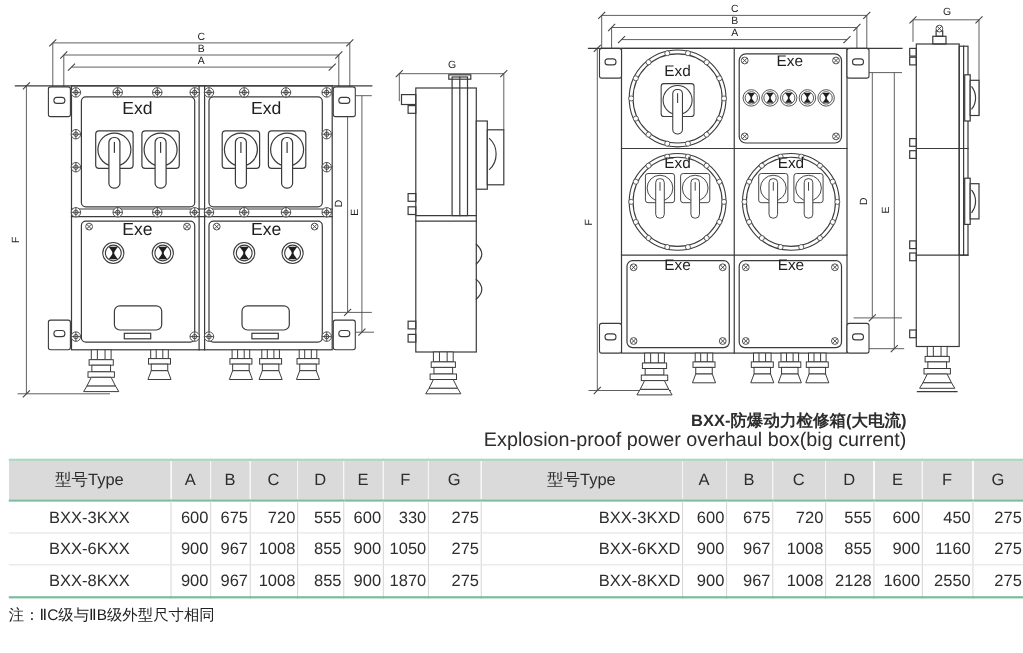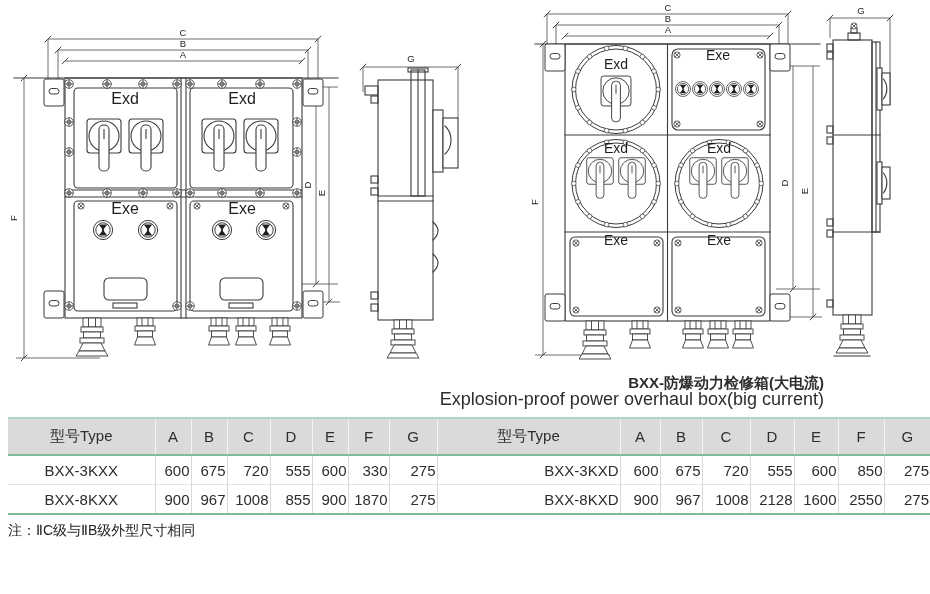--- a/index.html
+++ b/index.html
@@ -433,21 +433,39 @@
       <td>555</td>
       <td>600</td>
       <td>330</td>
       <td>275</td>
       <td>BXX-3KXD</td>
       <td>600</td>
       <td>675</td>
       <td>720</td>
       <td>555</td>
       <td>600</td>
-      <td>850</td>
+      <td>450</td>
+      <td>275</td>
+    </tr>
+    <tr>
+      <td>BXX-6KXX</td>
+      <td>900</td>
+      <td>967</td>
+      <td>1008</td>
+      <td>855</td>
+      <td>900</td>
+      <td>1050</td>
+      <td>275</td>
+      <td>BXX-6KXD</td>
+      <td>900</td>
+      <td>967</td>
+      <td>1008</td>
+      <td>855</td>
+      <td>900</td>
+      <td>1160</td>
       <td>275</td>
     </tr>
     <tr>
       <td>BXX-8KXX</td>
       <td>900</td>
       <td>967</td>
       <td>1008</td>
       <td>855</td>
       <td>900</td>
       <td>1870</td>

